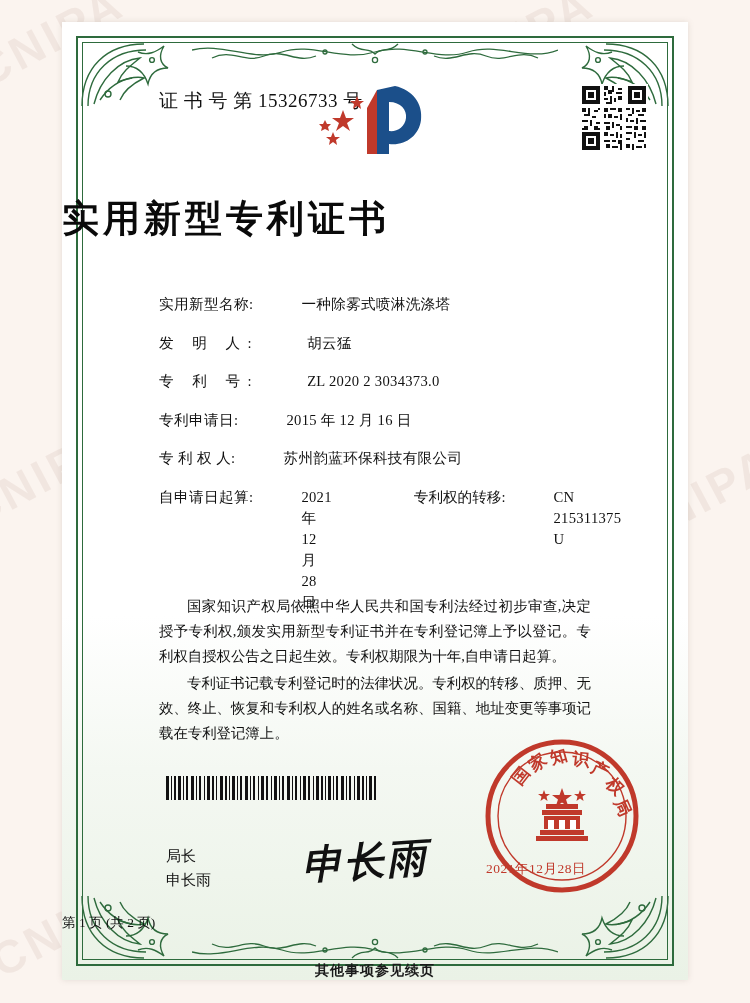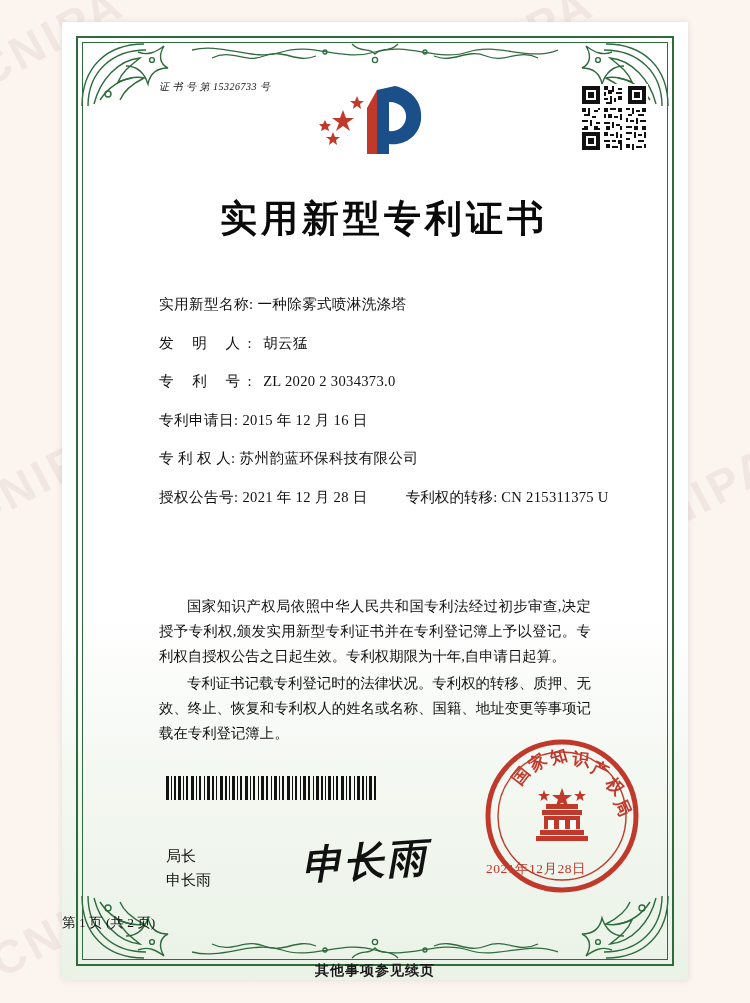--- a/index.html
+++ b/index.html
@@ -74,25 +74,24 @@
     height: 34px;
     color: #2e6b3d;
   }
   .edge-top { top: 18px; }
   .edge-bottom { bottom: 18px; transform: scaleY(-1); }
 
   
   .cert-no {
     position: absolute;
     left: 97px;
-    top: 58px;
-    font-size: 10px;
+    top: 66px;
+    font-size: 19px;
     color: #111;
     letter-spacing: 0.5px;
-    font-style: italic;
   }
   .qr {
     position: absolute;
     right: 40px;
     top: 62px;
     width: 68px;
     height: 68px;
   }
   .logo {
     position: absolute;
@@ -100,42 +99,41 @@
     top: 62px;
     transform: translateX(-50%);
     width: 128px;
     height: 74px;
   }
   .main-title {
     position: absolute;
     top: 172px;
     left: 0;
     width: 100%;
-    text-align: center;
     font-family: "DejaVu Serif", serif;
     font-weight: bold;
     font-size: 37px;
     letter-spacing: 4px;
     color: #0a0a0a;
-    padding-left: 9px;
   }
 
   
   .fields {
     position: absolute;
     left: 97px;
     top: 272px;
     width: 450px;
     font-size: 14.6px;
     color: #111;
     line-height: 21px;
   }
   .frow {
     display: flex;
     margin-bottom: 17.5px;
+    gap: 44px;
   }
   .flabel {
     white-space: nowrap;
     letter-spacing: 0.4px;
   }
   .flabel.sp { letter-spacing: 7.5px; }
   .fvalue {
     margin-left: 4px;
     letter-spacing: 0.3px;
   }
@@ -385,21 +383,21 @@
       <span class="fvalue">2015 年 12 月 16 日</span>
     </div>
 
     <div class="frow">
       <span class="flabel">专 利 权 人:</span>
       <span class="fvalue">苏州韵蓝环保科技有限公司</span>
     </div>
 
 
     <div class="frow two">
-      <span class="flabel">授权公告号:</span>
+      <span class="flabel">自申请日起算:</span>
       <span class="fvalue">2021 年 12 月 28 日</span>
       <span class="pub-second">专利权的转移:</span>
       <span class="fvalue">CN 215311375 U</span>
     </div>
   </div>
 
   <div class="paras">
     <p>国家知识产权局依照中华人民共和国专利法经过初步审查,决定授予专利权,颁发实用新型专利证书并在专利登记簿上予以登记。专利权自授权公告之日起生效。专利权期限为十年,自申请日起算。</p>
     <p>专利证书记载专利登记时的法律状况。专利权的转移、质押、无效、终止、恢复和专利权人的姓名或名称、国籍、地址变更等事项记载在专利登记簿上。</p>
   </div>

